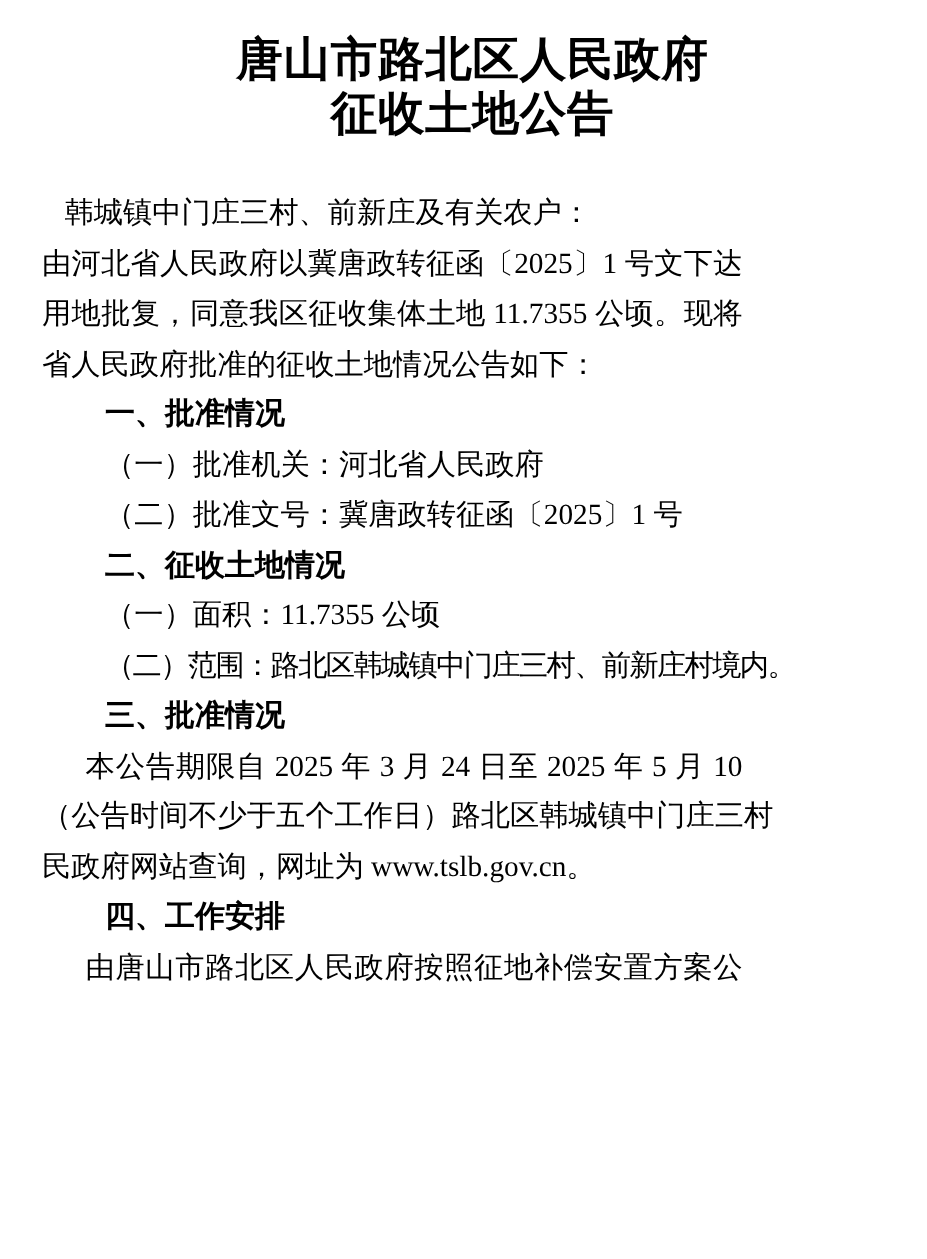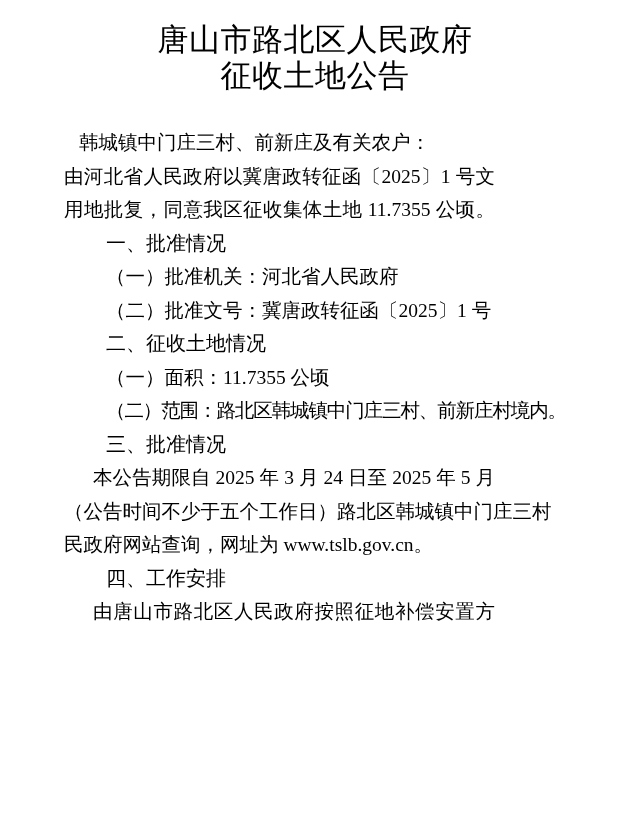--- a/index.html
+++ b/index.html
@@ -14,29 +14,29 @@
     background: #ffffff;
     color: #000000;
     overflow: hidden;
     font-family: "Liberation Serif", "DejaVu Serif", serif;
   }
   .doc-title {
     margin: 22px 0 0 12px;
     text-align: center;
     font-size: 31px;
     line-height: 36px;
-    font-weight: normal;
+    font-weight: bold;
     font-family: "Liberation Serif", "DejaVu Serif", serif;
     letter-spacing: 0.5px;
   }
   .t-line { display: block; }
   .doc-body {
     box-sizing: border-box;
     margin-top: 32px;
-    padding: 0 65px 0 64px;
+    padding: 0 65px 0 28px;
     width: 560px;
     font-size: 19.5px;
   }
   .line {
     height: 33.5px;
     line-height: 33.5px;
     white-space: nowrap;
   }
   
   .jfull {
@@ -44,21 +44,21 @@
     text-align: justify;
     text-align-last: justify;
     overflow: hidden;
   }
   .salutation { padding-left: 15px; }
   .p-indent  { padding-left: 33px; }  
   .p-indent2 { padding-left: 29px; }  
   .heading {
     padding-left: 42px;
     font-family: "Liberation Sans", "DejaVu Sans", sans-serif;
-    font-weight: normal;
+    font-weight: bold;
     font-size: 20px;
   }
   .item { padding-left: 42px; }
   .tight { letter-spacing: -1.1px; }  
 </style>
 </head>
 <body>
 
 <div class="page">
 
@@ -66,20 +66,21 @@
     <span class="t-line">唐山市路北区人民政府</span>
     <span class="t-line">征收土地公告</span>
   </h1>
 
   <div class="doc-body">
 
     <div class="line salutation">韩城镇中门庄三村、前新庄及有关农户：</div>
 
     <div class="line jfull">由河北省人民政府以冀唐政转征函〔2025〕1 号文下达建设</div>
     <div class="line jfull">用地批复，同意我区征收集体土地 11.7355 公顷。现将河北</div>
+    <div class="line p-indent2" style="padding-left:0">省人民政府批准的征收土地情况公告如下：</div>
 
     <div class="line heading">一、批准情况</div>
     <div class="line item">（一）批准机关：河北省人民政府</div>
     <div class="line item">（二）批准文号：冀唐政转征函〔2025〕1 号</div>
 
     <div class="line heading">二、征收土地情况</div>
     <div class="line item">（一）面积：11.7355 公顷</div>
     <div class="line item tight">（二）范围：路北区韩城镇中门庄三村、前新庄村境内。</div>
 
     <div class="line heading">三、批准情况</div>

